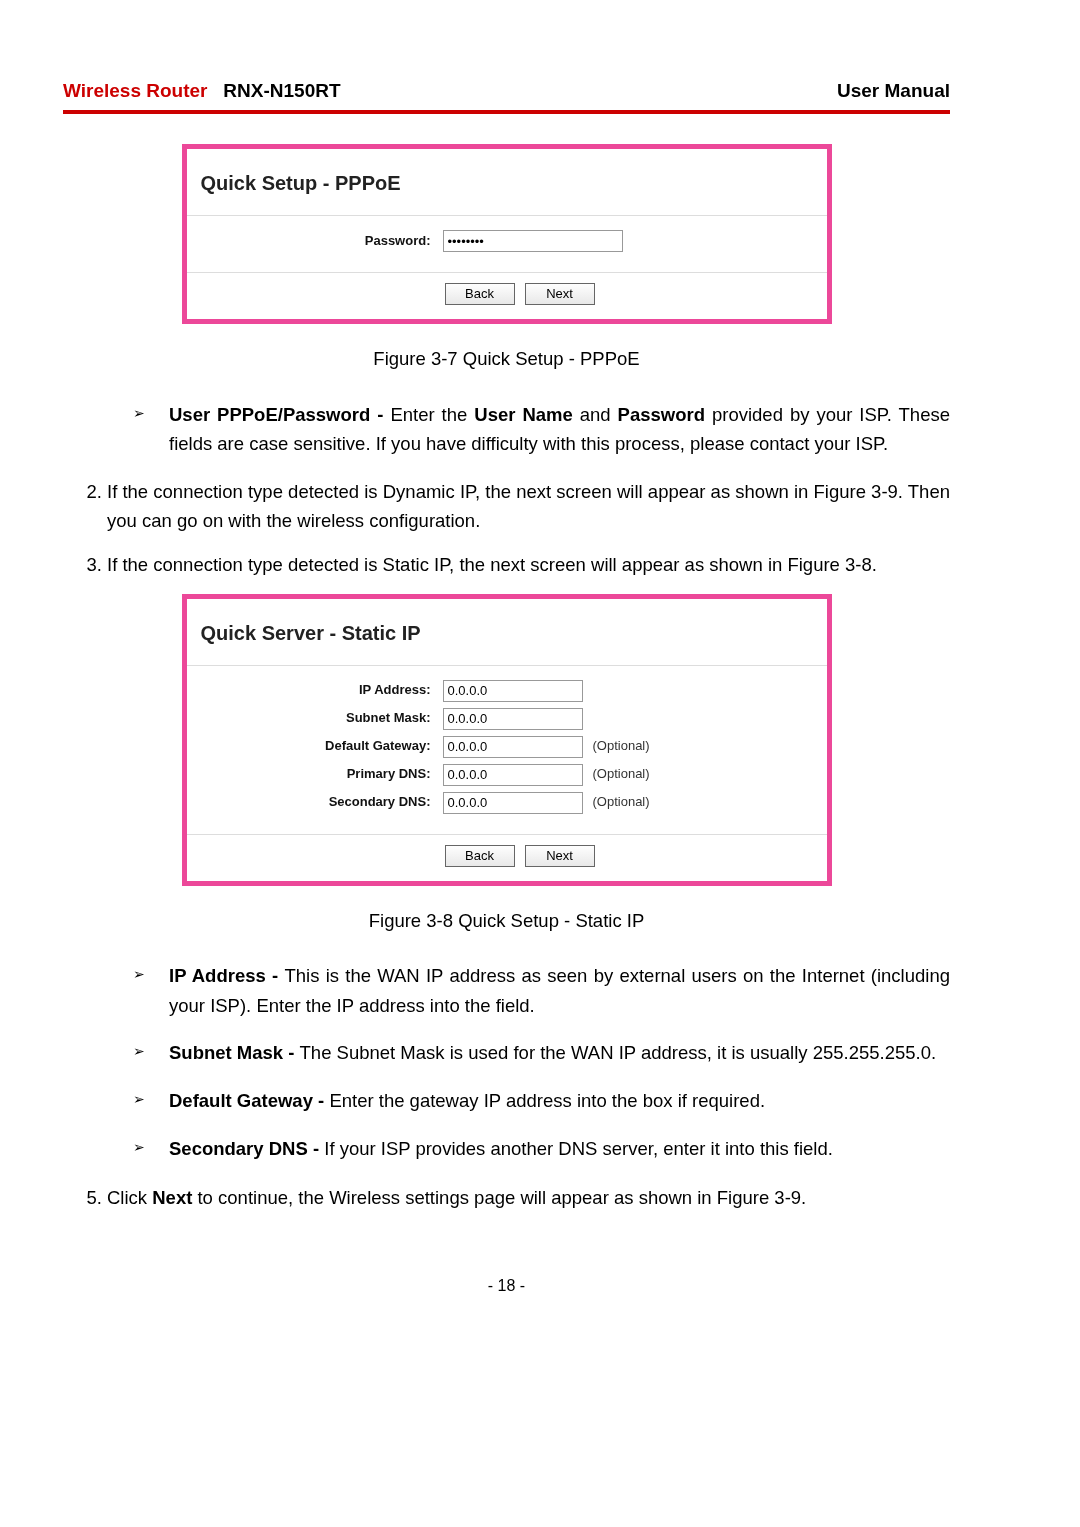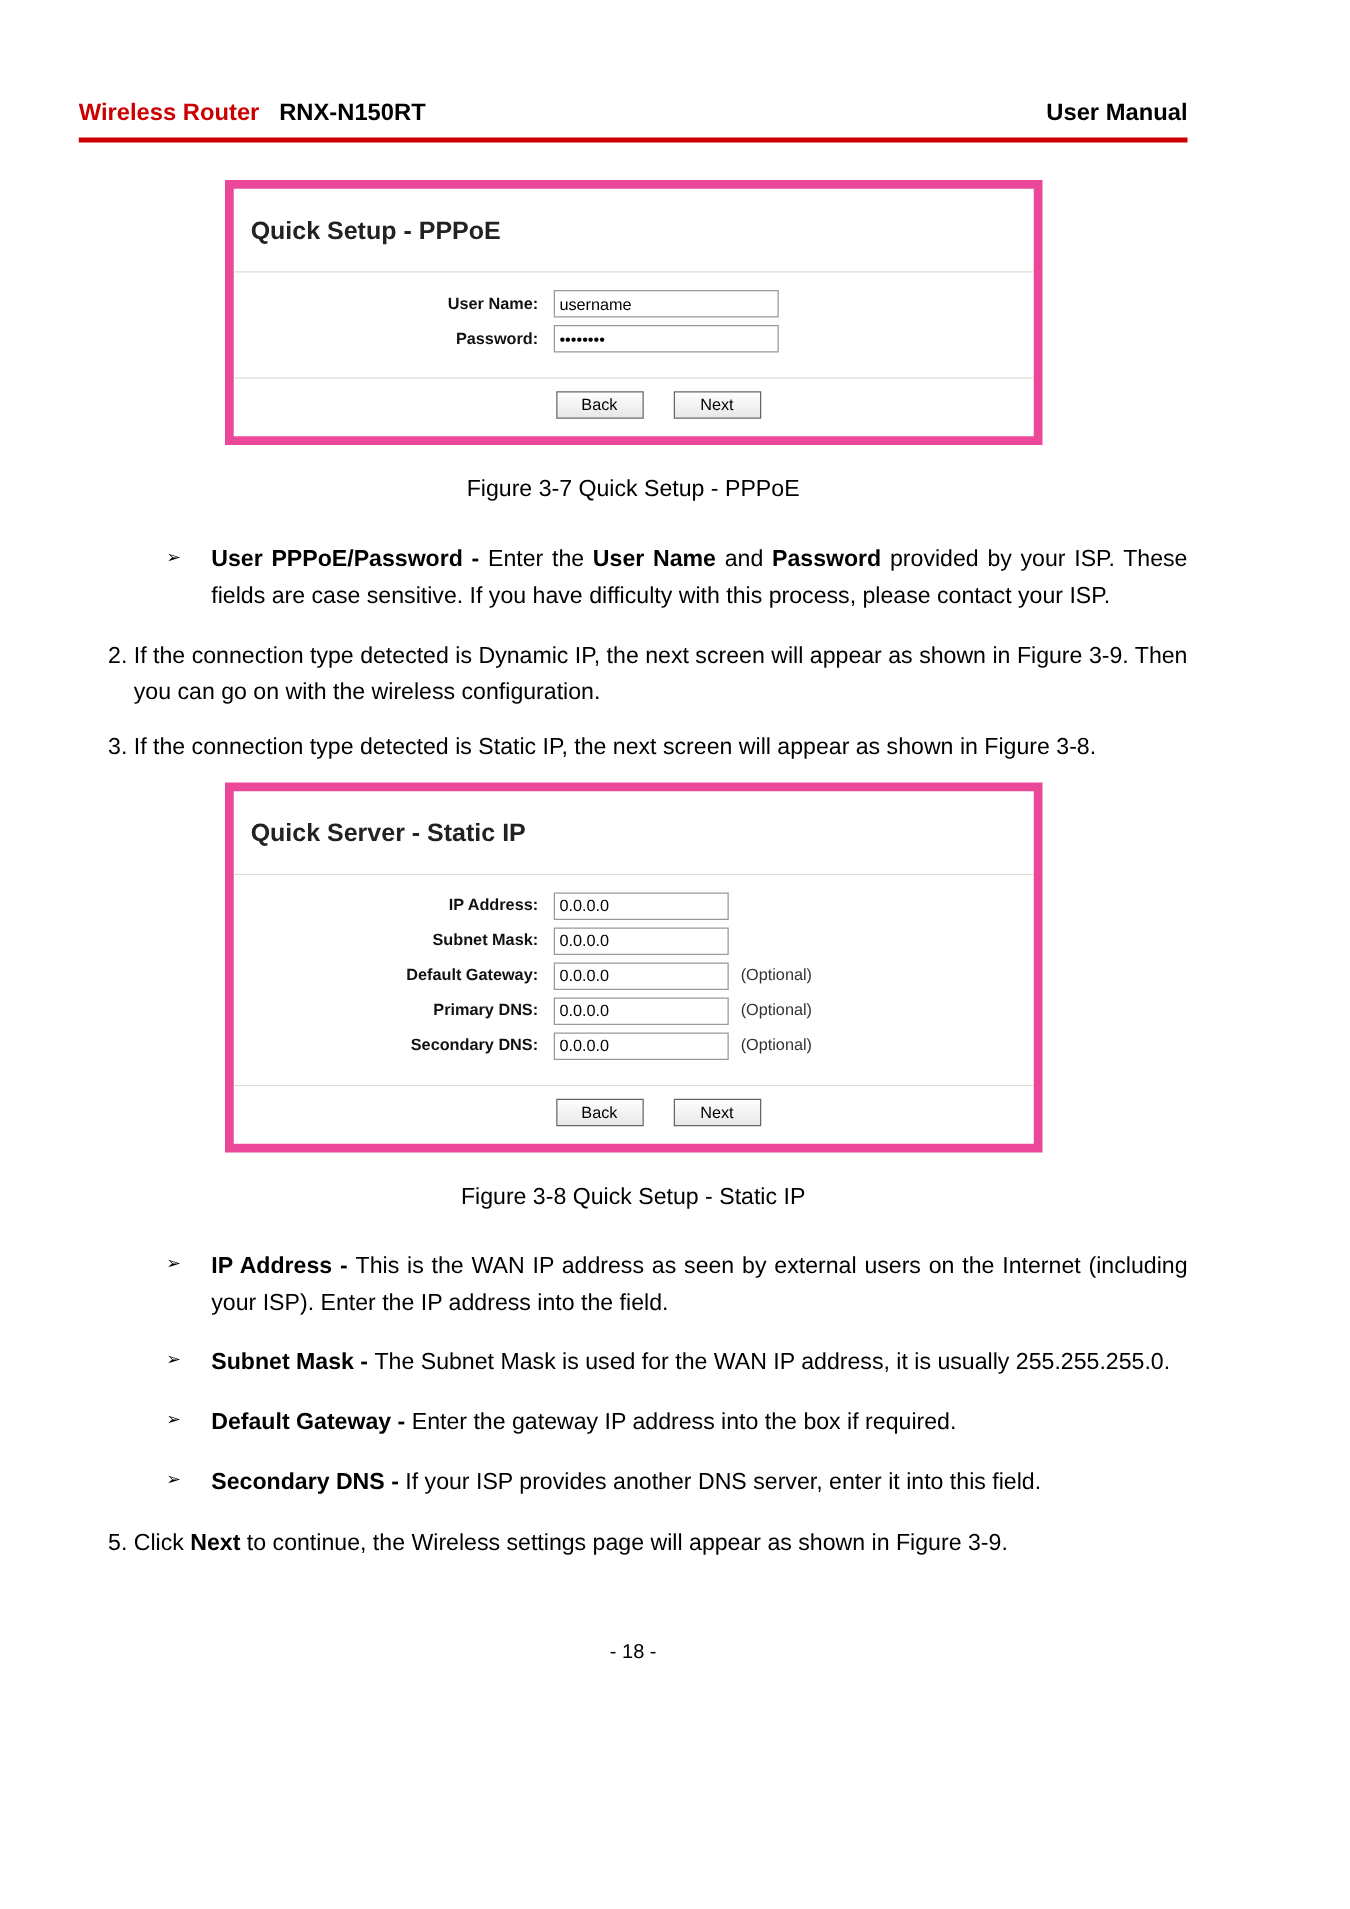--- a/index.html
+++ b/index.html
@@ -33,21 +33,21 @@
   .content {
     padding: 30px 0 0 0;
     font-size: 18.5px;
     line-height: 1.6;
   }
 
   
   .panel {
     width: 640px;
     margin: 0 auto 20px auto;
-    border: 7px solid #ec4899;
+    border: 5px solid #ec4899;
     background: #fff;
     font-family: Arial, sans-serif;
   }
   .panel-title {
     font-size: 20px;
     font-weight: bold;
     color: #222;
     padding: 18px 14px 16px 14px;
     border-bottom: 1px solid #ddd;
   }
@@ -78,21 +78,21 @@
   }
   .form-opt {
     font-size: 13px;
     color: #333;
     margin-left: 10px;
     text-align: right;
   }
   .panel-buttons {
     padding: 10px 14px 14px 14px;
     display: flex;
-    gap: 24px;
+    gap: 10px;
     padding-left: 258px;
   }
   .btn {
     width: 70px;
     height: 22px;
     border: 1px solid #666;
     background: linear-gradient(#fefefe,#e8e8e8);
     font-size: 13px;
     text-align: center;
     line-height: 20px;
@@ -137,24 +137,20 @@
     <div class="header-right">User Manual</div>
   </div>
   <div class="red-rule"></div>
 
   <div class="content">
 
     <div class="panel">
       <div class="panel-title">Quick Setup - PPPoE</div>
       <div class="panel-body">
         <div class="form-row">
-          <div class="form-label">User Name:</div>
-          <input class="form-input" style="width: 180px;" value="username">
-        </div>
-        <div class="form-row">
           <div class="form-label">Password:</div>
           <input class="form-input" style="width: 180px;" value="••••••••">
         </div>
       </div>
       <div class="panel-buttons">
         <div class="btn">Back</div>
         <div class="btn">Next</div>
       </div>
     </div>
 

